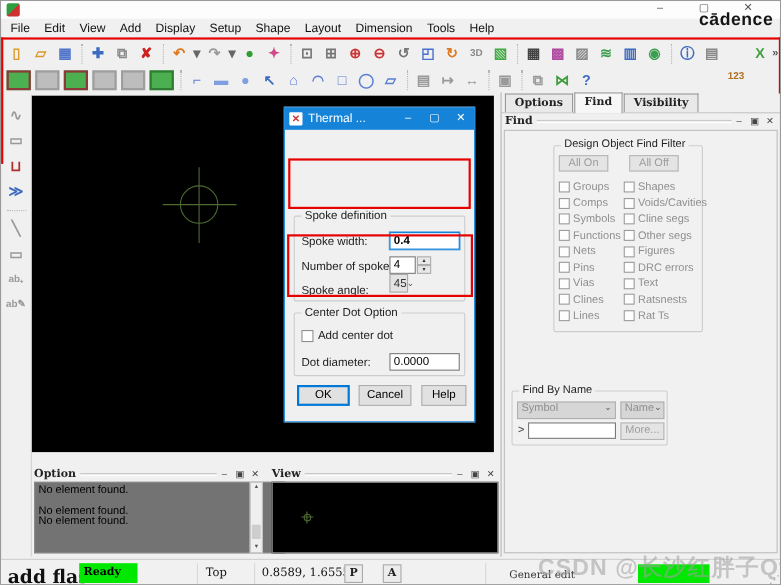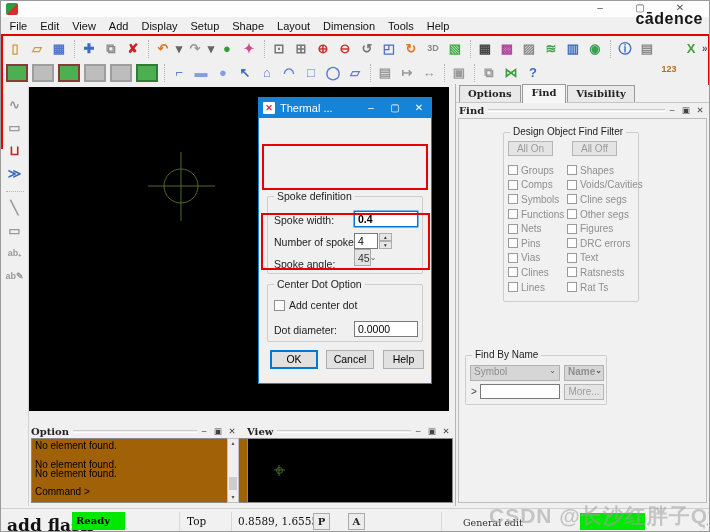--- a/index.html
+++ b/index.html
@@ -114,30 +114,30 @@
   .filter-grid { position:absolute; left:4px; top:30px; width:128px; display:grid;
     grid-template-columns:59px 1fr; grid-auto-rows:14.6px; }
   .chk-cell { display:flex; align-items:center; gap:3px; }
   .chk-sm { width:10px; height:10px; background:#fdfdfd; border:1px solid #9a9a9a; flex:none; cursor:pointer; }
   .chk-label { font-size:10px; color:#8f8f8f; white-space:nowrap; }
 
   .fs-byname { left:6px; top:236px; width:142px; height:50px; background:#f1f1f1; }
   .gray-select { position:absolute; height:16px; background:#d6d6d6; border:1px solid #b0b0b0;
     display:flex; padding:0 3px; font-size:10px; color:#8f8f8f; cursor:pointer; }
   .sel-symbol { left:4px; top:9px; width:90px; }
-  .sel-name { left:98px; top:9px; width:40px;font-weight:bold; }
+  .sel-name { left:98px; top:9px; width:40px; }
   .byname-prompt { position:absolute; left:5px; top:30px; font-size:10px; color:#444; }
   .byname-input { left:14px; top:28px; width:80px; height:15px; }
   .more-btn { position:absolute; left:98px; top:28px; width:40px; height:16px; background:#e4e4e4;
     border:1px solid #b5b5b5; color:#9c9c9c; font-size:10px; text-align:center; line-height:14px; cursor:pointer; }
 
   
   .cmd-header { position:absolute; left:30px; top:424px; width:208px; height:12px; display:flex; align-items:center; }
   .view-header { position:absolute; left:246px; top:424px; width:206px; height:12px; display:flex; align-items:center; }
-  .cmd-body { position:absolute; left:30px; top:437px; width:228px; height:65px; background:#a16207;
+  .cmd-body { position:absolute; left:30px; top:437px; width:228px; height:65px; background:#737373;
     border:1px solid #8a8a8a; font-size:10px; line-height:9.3px; padding:2px 3px; overflow:hidden; color:#000; }
   .cmd-scroll { position:absolute; left:226px; top:437px; width:12px; height:65px; background:#efefef;
     border:1px solid #c0c0c0; }
   .scr-arrow { position:absolute; left:0; width:10px; height:9px; text-align:center; font-size:6px;
     line-height:9px; color:#555; cursor:pointer; }
   .scr-up { top:0; } .scr-down { bottom:0; }
   .scr-thumb { position:absolute; left:1px; top:38px; width:8px; height:13px; background:#cdcdcd; cursor:pointer; }
   .view-body { position:absolute; left:246px; top:437px; width:206px; height:65px; background:#000; border:1px solid #8a8a8a; }
 
   
@@ -573,21 +573,20 @@
     <span class="pn-ctrl">–</span>
     <span class="pn-ctrl">▣</span>
     <span class="pn-ctrl">✕</span>
   </div>
   <div class="cmd-body" id="cmd-body">
       <div class="cmd-line">No element found.</div>
       <div class="cmd-line">&nbsp;</div>
       <div class="cmd-line">No element found.</div>
       <div class="cmd-line">No element found.</div>
       <div class="cmd-line">&nbsp;</div>
-      <div class="cmd-line">Command &gt;</div>
     </div>
   <div class="cmd-scroll">
     <div class="scr-arrow scr-up">▴</div>
     <div class="scr-thumb"></div>
     <div class="scr-arrow scr-down">▾</div>
   </div>
 
   <div class="view-header">
     <span class="panel-title">View</span>
     <span class="header-line"></span>

